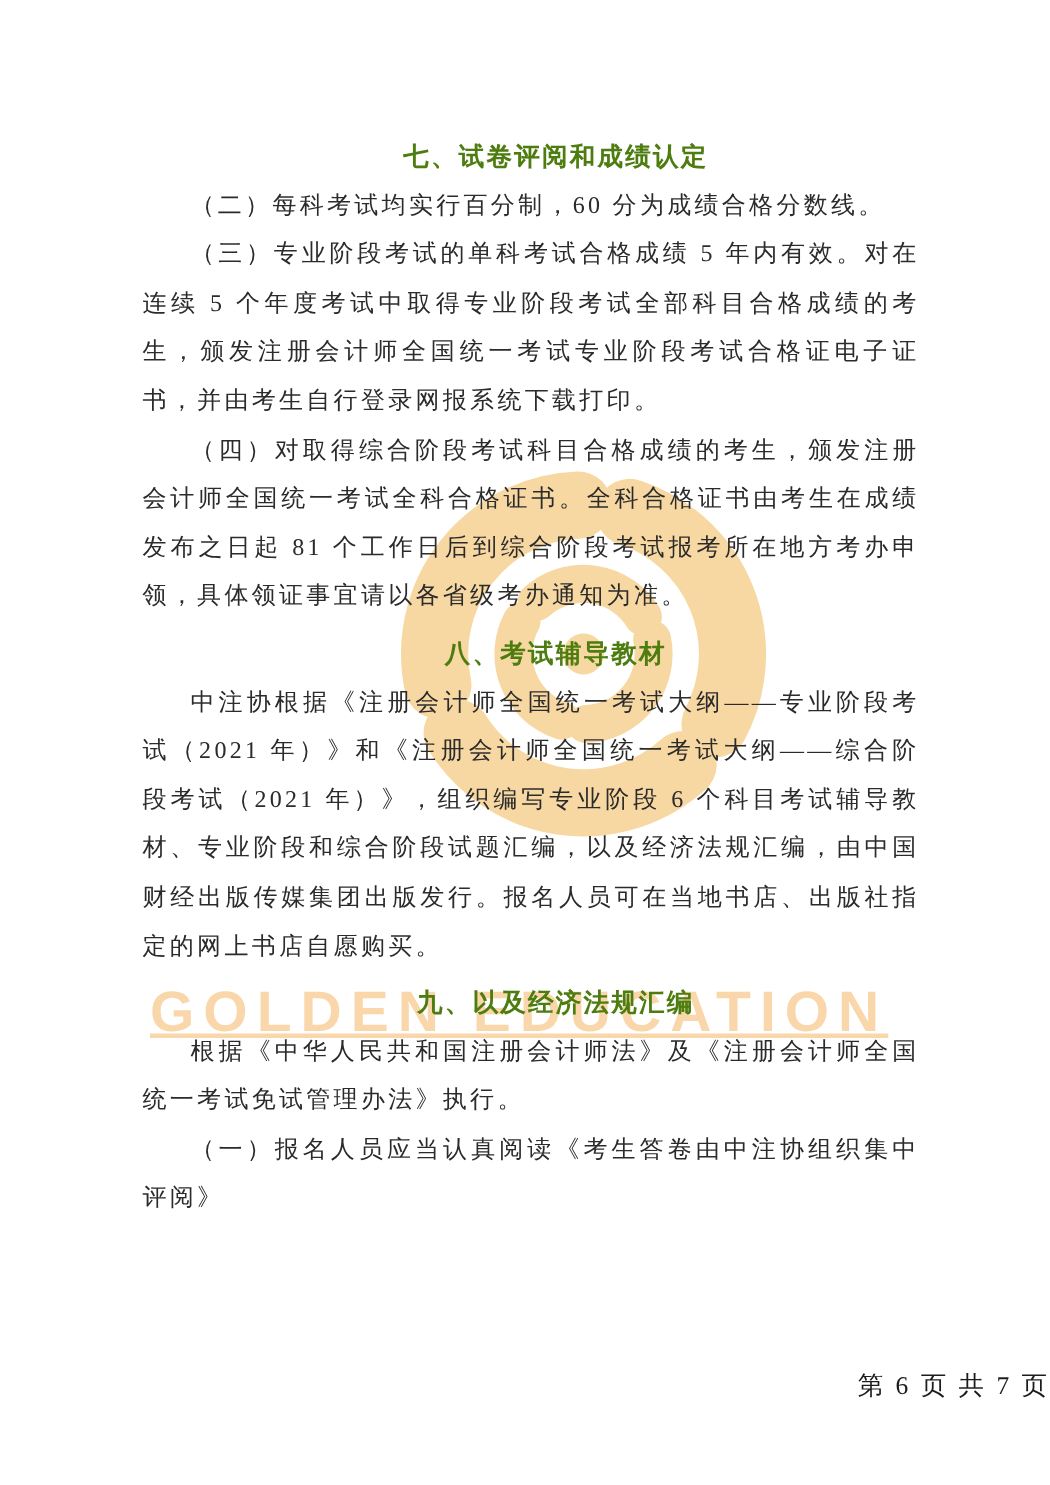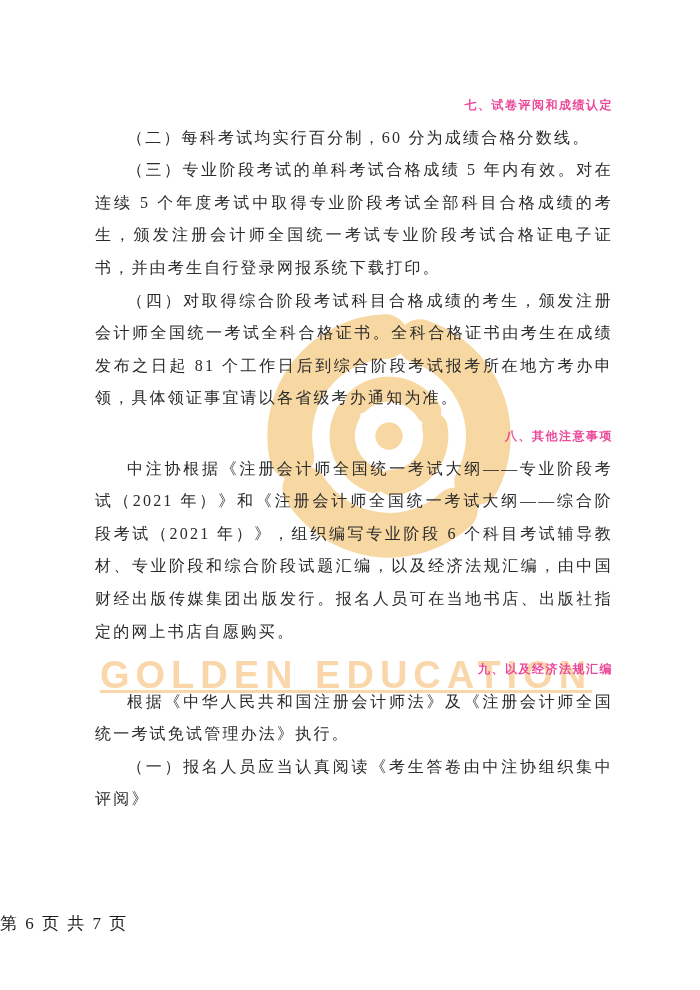--- a/index.html
+++ b/index.html
@@ -68,33 +68,33 @@
   }
   .doc-para {
     margin: 0;
     text-indent: 2em;
     letter-spacing: 2.2px;
   }
   .doc-heading {
     margin: 5px 0 0 0;
     font-family: "Liberation Sans", "DejaVu Sans", sans-serif;
     font-weight: 700;
-    font-size: 12px;
-    color: #ec4899;
+    font-size: 17px;
+    color: #4d7c0f;
     letter-spacing: 1.5px;
     text-indent: 33px;
-    text-align: right;
+    text-align: center;
   }
   .page-footer {
     position: absolute;
     left: 0;
     right: 0;
     top: 912px;
     z-index: 10;
-    text-align: left;
+    text-align: right;
     font-size: 17px;
     letter-spacing: 2px;
     color: #1c1c1c;
   }
 </style>
 </head>
 <body>
 
 <div class="page">
 
@@ -113,21 +113,21 @@
   </svg>
 
   <div class="wm-en">GOLDEN EDUCATION</div>
 
 
   <div class="doc-body">
       <p class="doc-heading">七、试卷评阅和成绩认定</p>
       <p class="doc-para">（二）每科考试均实行百分制，60 分为成绩合格分数线。</p>
       <p class="doc-para">（三）专业阶段考试的单科考试合格成绩 5 年内有效。对在连续 5 个年度考试中取得专业阶段考试全部科目合格成绩的考生，颁发注册会计师全国统一考试专业阶段考试合格证电子证书，并由考生自行登录网报系统下载打印。</p>
       <p class="doc-para">（四）对取得综合阶段考试科目合格成绩的考生，颁发注册会计师全国统一考试全科合格证书。全科合格证书由考生在成绩发布之日起 81 个工作日后到综合阶段考试报考所在地方考办申领，具体领证事宜请以各省级考办通知为准。</p>
-      <p class="doc-heading">八、其他注意事项</p>
+      <p class="doc-heading">八、考试辅导教材</p>
       <p class="doc-para">中注协根据《注册会计师全国统一考试大纲——专业阶段考试（2021 年）》和《注册会计师全国统一考试大纲——综合阶段考试（2021 年）》，组织编写专业阶段 6 个科目考试辅导教材、专业阶段和综合阶段试题汇编，以及经济法规汇编，由中国财经出版传媒集团出版发行。报名人员可在当地书店、出版社指定的网上书店自愿购买。</p>
       <p class="doc-heading">九、以及经济法规汇编</p>
       <p class="doc-para">根据《中华人民共和国注册会计师法》及《注册会计师全国统一考试免试管理办法》执行。</p>
       <p class="doc-para">（一）报名人员应当认真阅读《考生答卷由中注协组织集中评阅》</p>
     </div>
 
   <div class="page-footer">第 6 页 共 7 页</div>
 
 </div>
 

